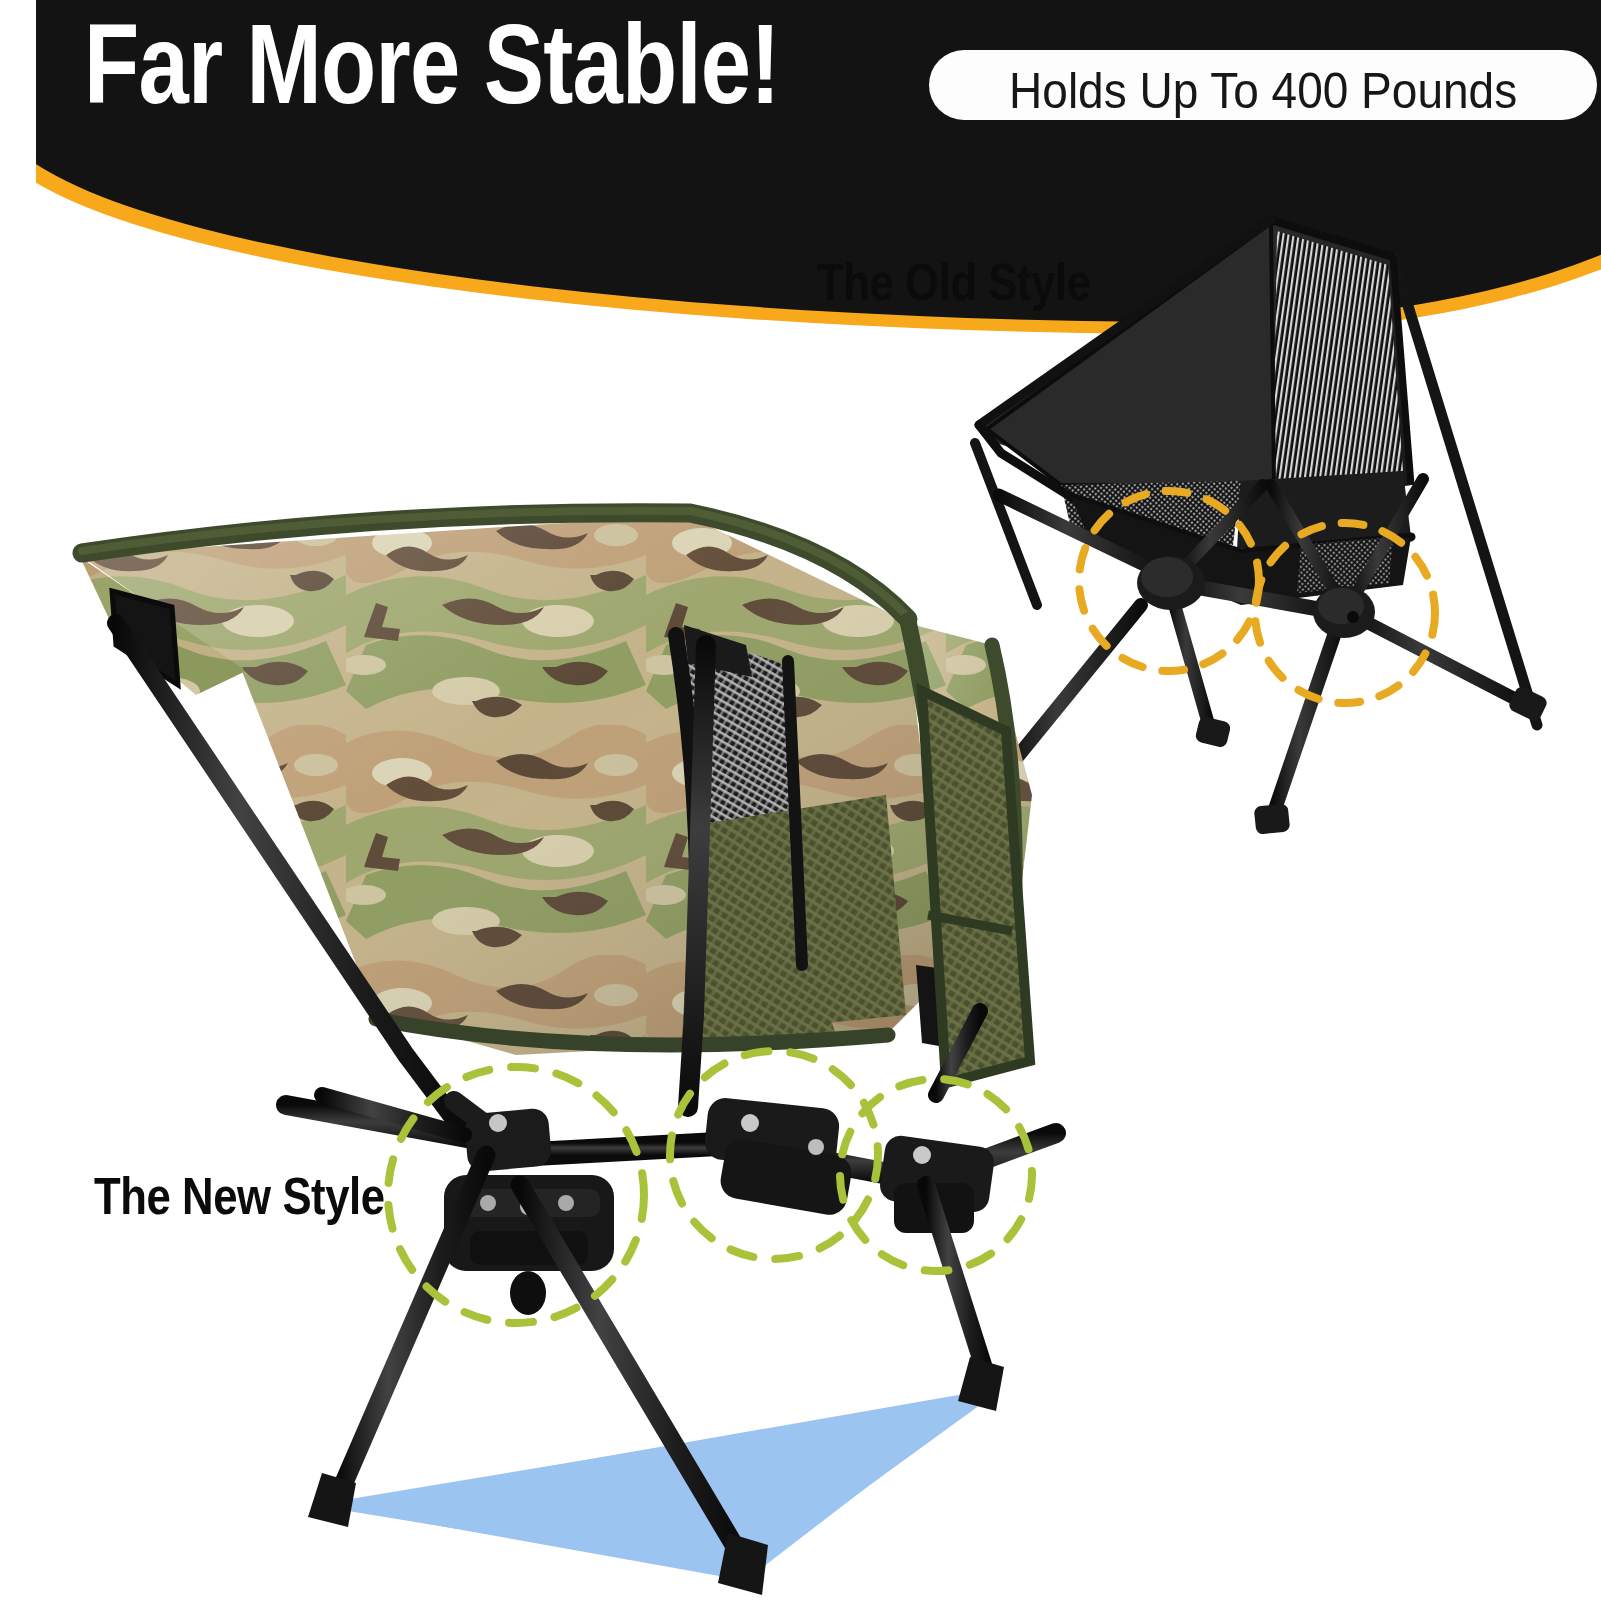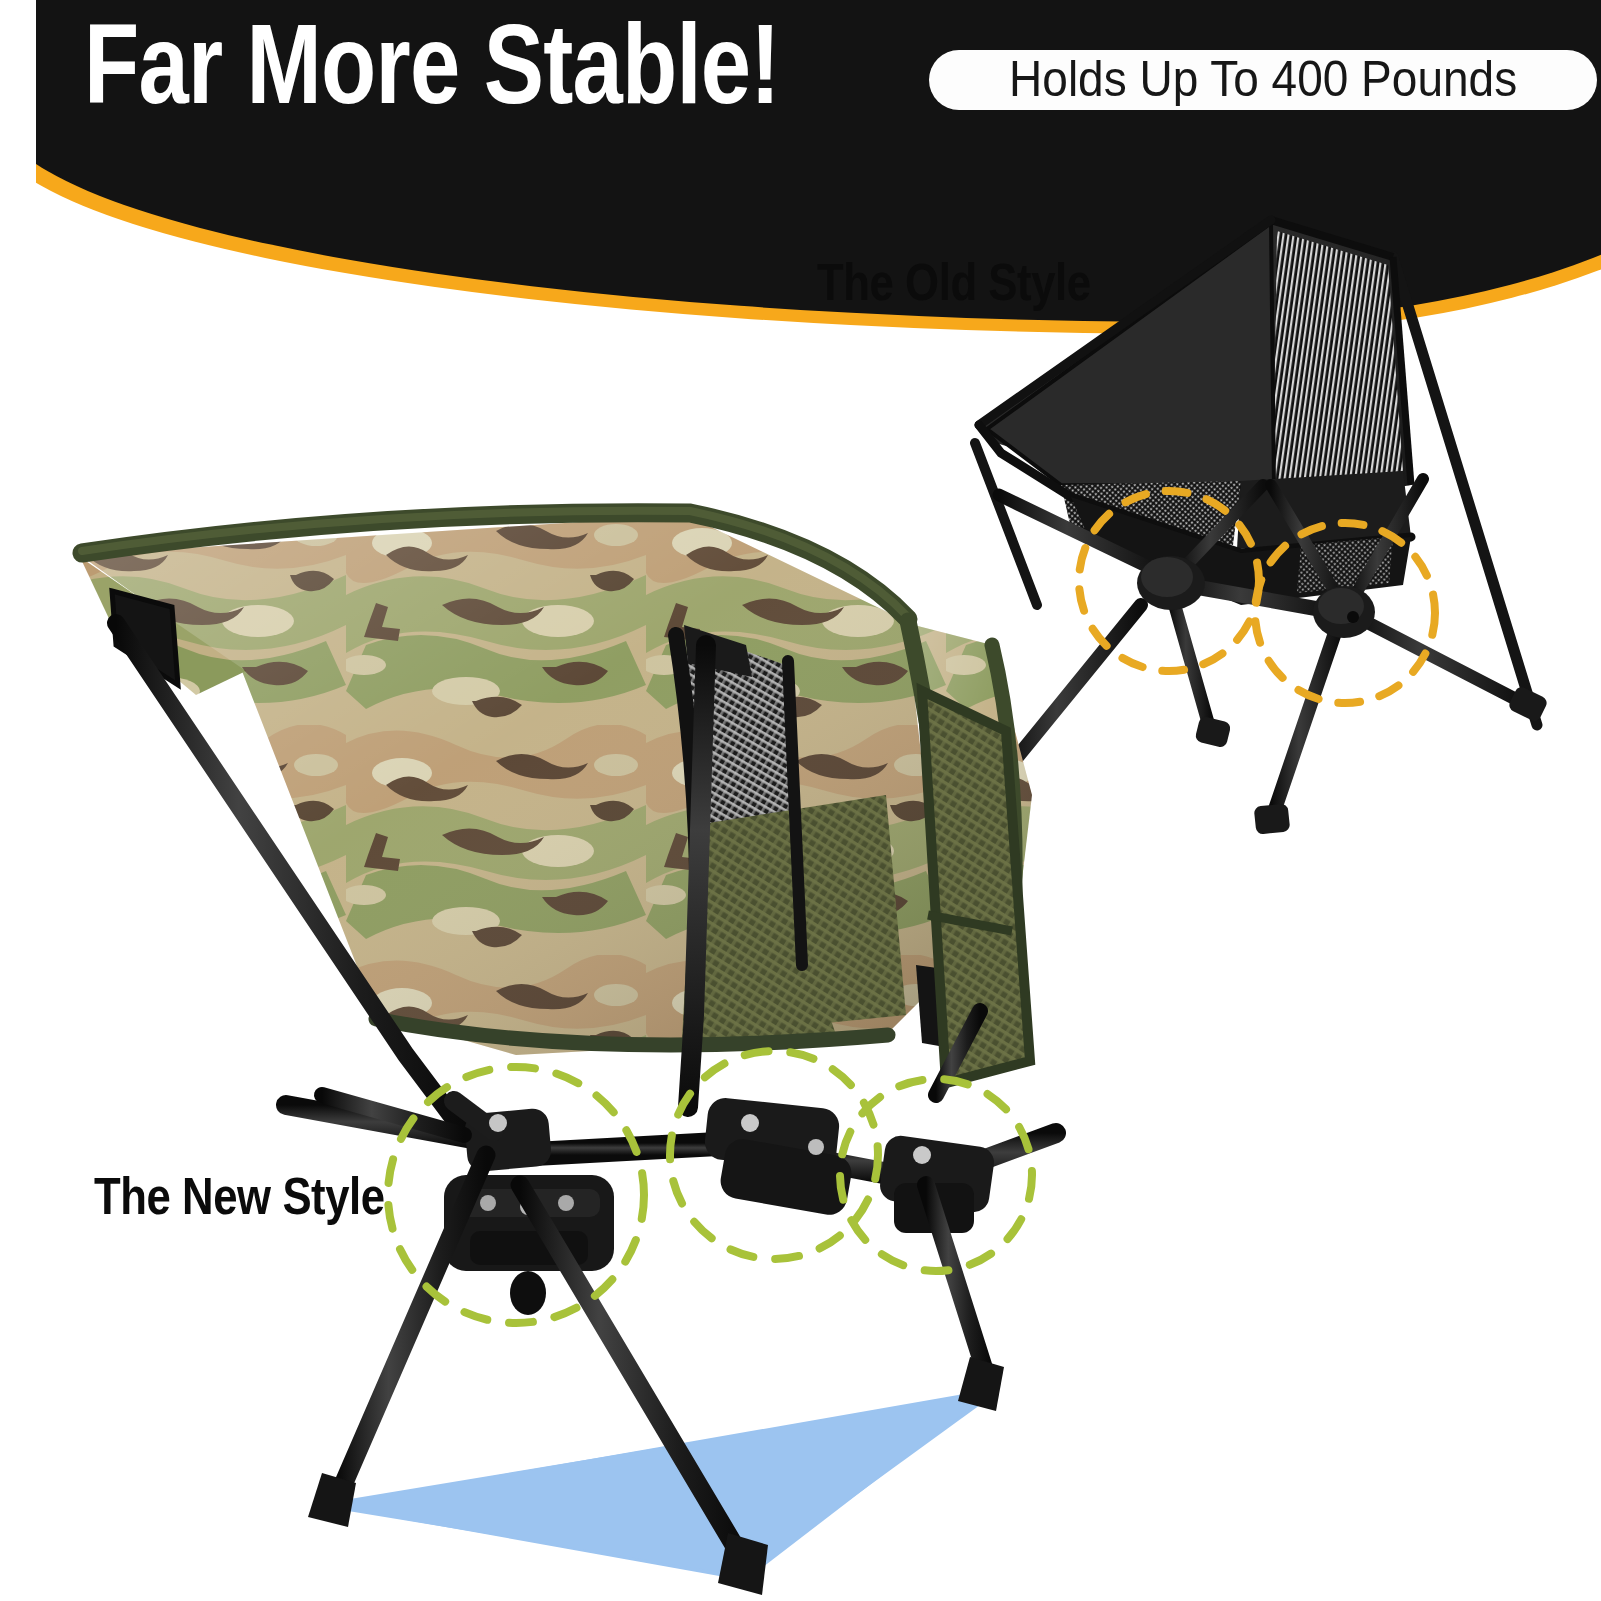--- a/index.html
+++ b/index.html
@@ -13,22 +13,22 @@
   #header-yellow{position:absolute;left:-46px;top:-156px;width:1770px;height:490px;
     background:#F7A81B;border-bottom-left-radius:100% 62%;border-bottom-right-radius:46% 64%;}
   #header-black2{position:absolute;left:-40px;top:-178px;width:1760px;height:500px;
     background:#131313;border-bottom-left-radius:100% 62%;border-bottom-right-radius:46% 64%;}
 
   #headline{position:absolute;left:48px;top:8px;font-size:113px;line-height:113px;
     font-weight:bold;color:#ffffff;letter-spacing:-1px;
     transform:scaleX(.80);transform-origin:left top;white-space:nowrap;
     font-family:"Liberation Sans",sans-serif;}
 
-  #badge{position:absolute;left:893px;top:50px;width:668px;height:60px;border-radius:36px;
-    background:#fdfdfd;display:flex;align-items:flex-start;justify-content:center;}
+  #badge{position:absolute;left:893px;top:50px;width:668px;height:70px;border-radius:36px;
+    background:#fdfdfd;display:flex;align-items:flex-end;justify-content:center;}
   #badge-text{font-size:50px;font-weight:400;color:#171717;white-space:nowrap;
     transform:scaleX(.92);transform-origin:center;}
 
   
   .style-label{position:absolute;font-size:52px;font-weight:bold;color:#0b0b0b;
     white-space:nowrap;transform:scaleX(.84);transform-origin:left top;letter-spacing:-.5px;}
   #label-old{left:781px;top:252px;}
   #label-new{left:58px;top:1166px;}
 
   

